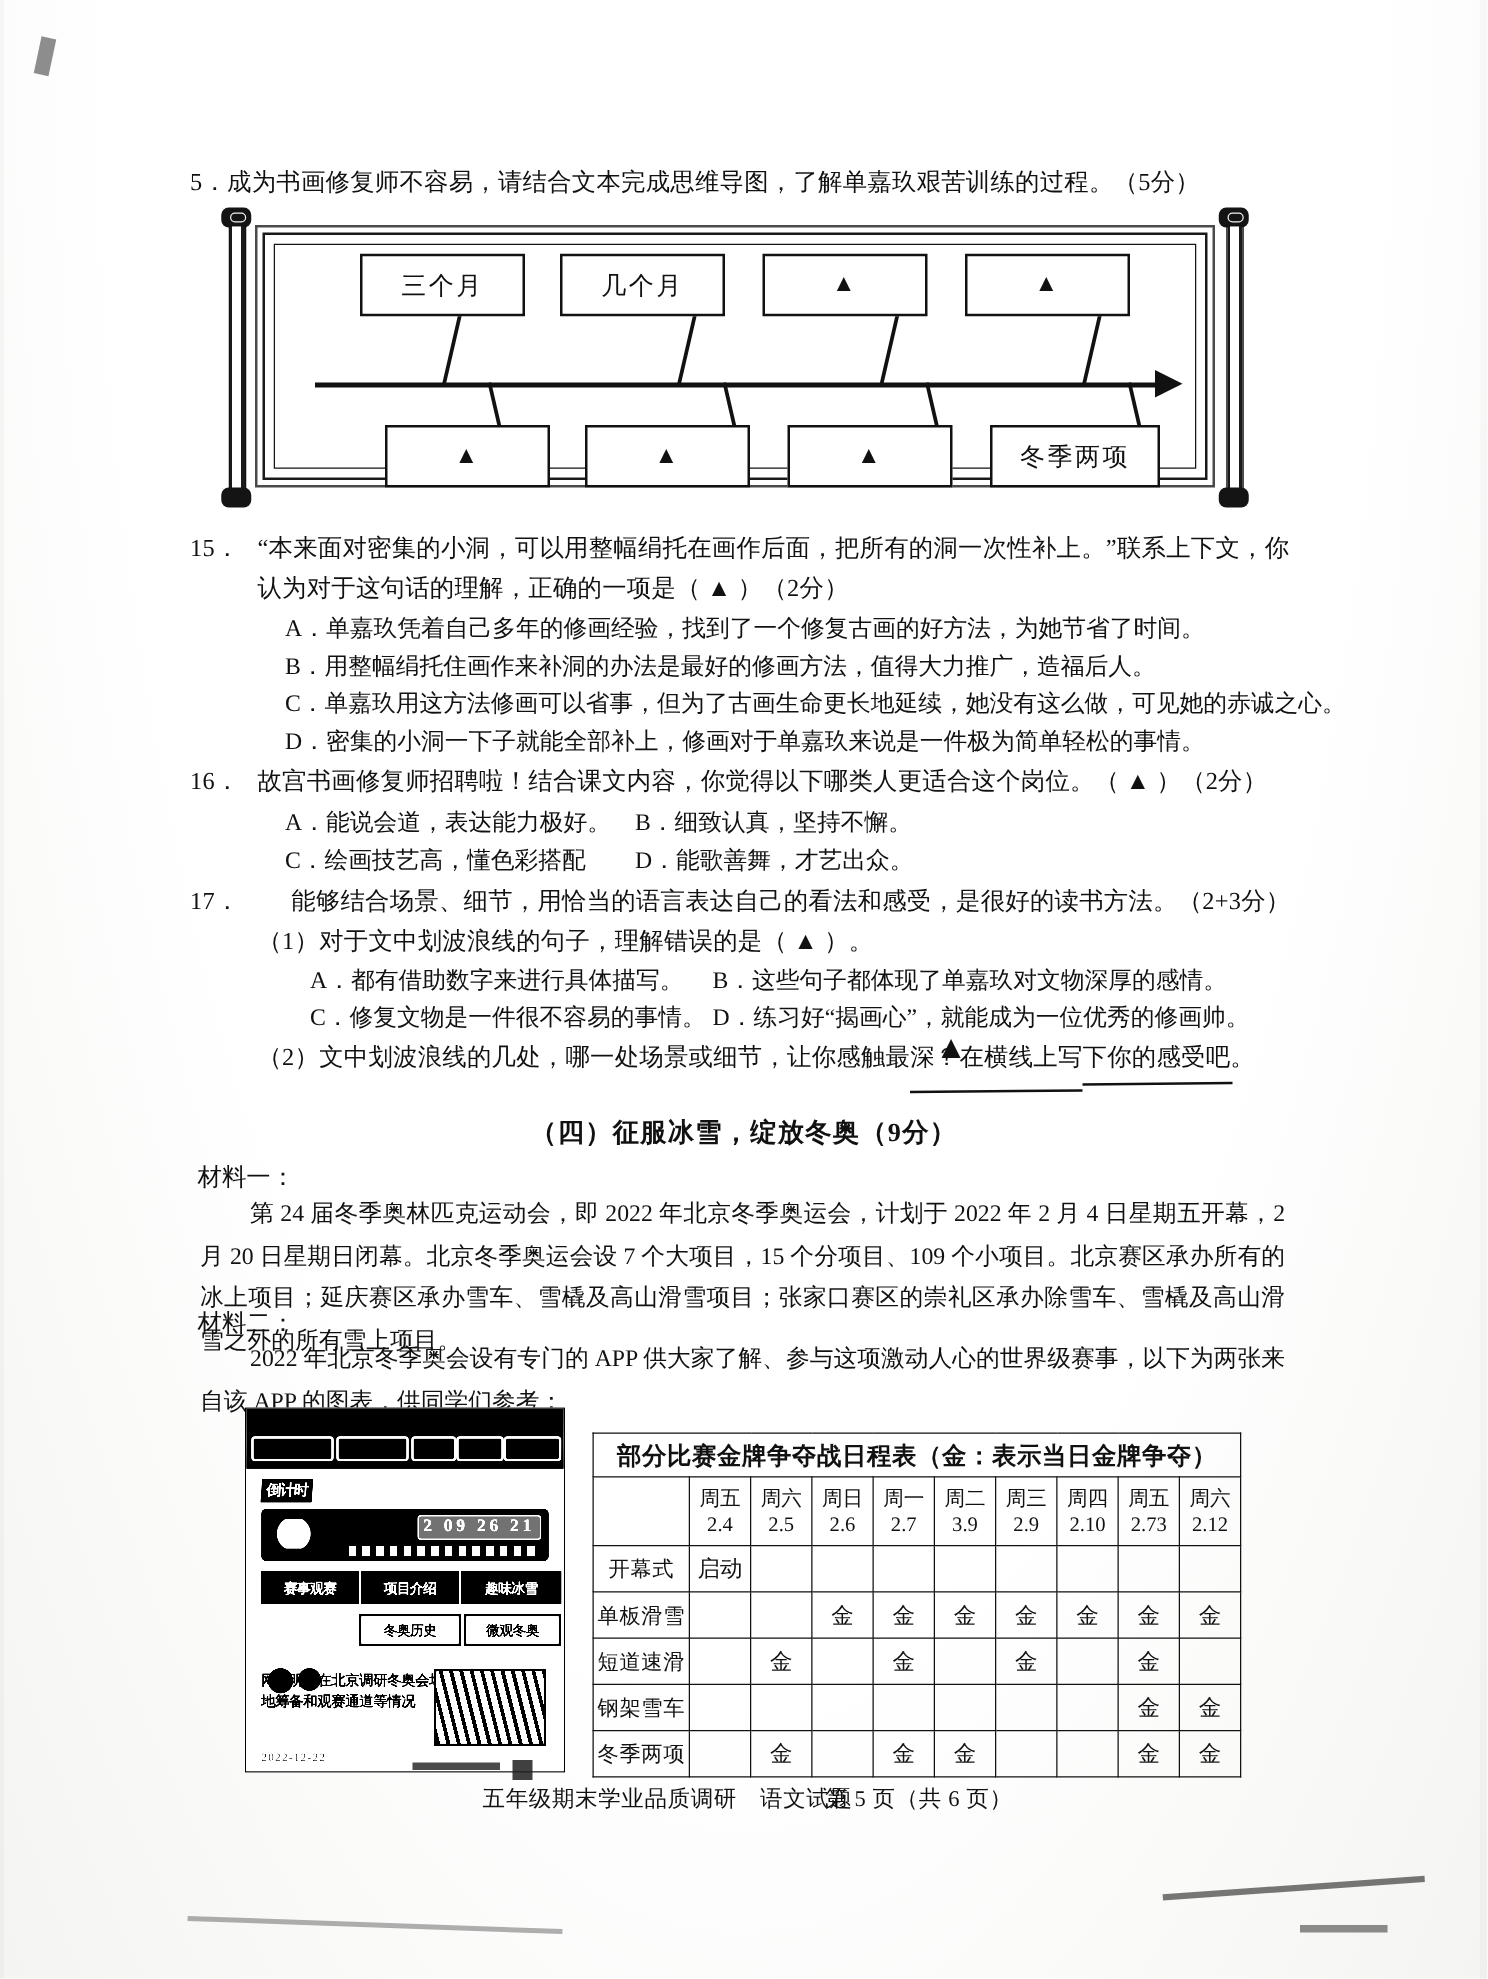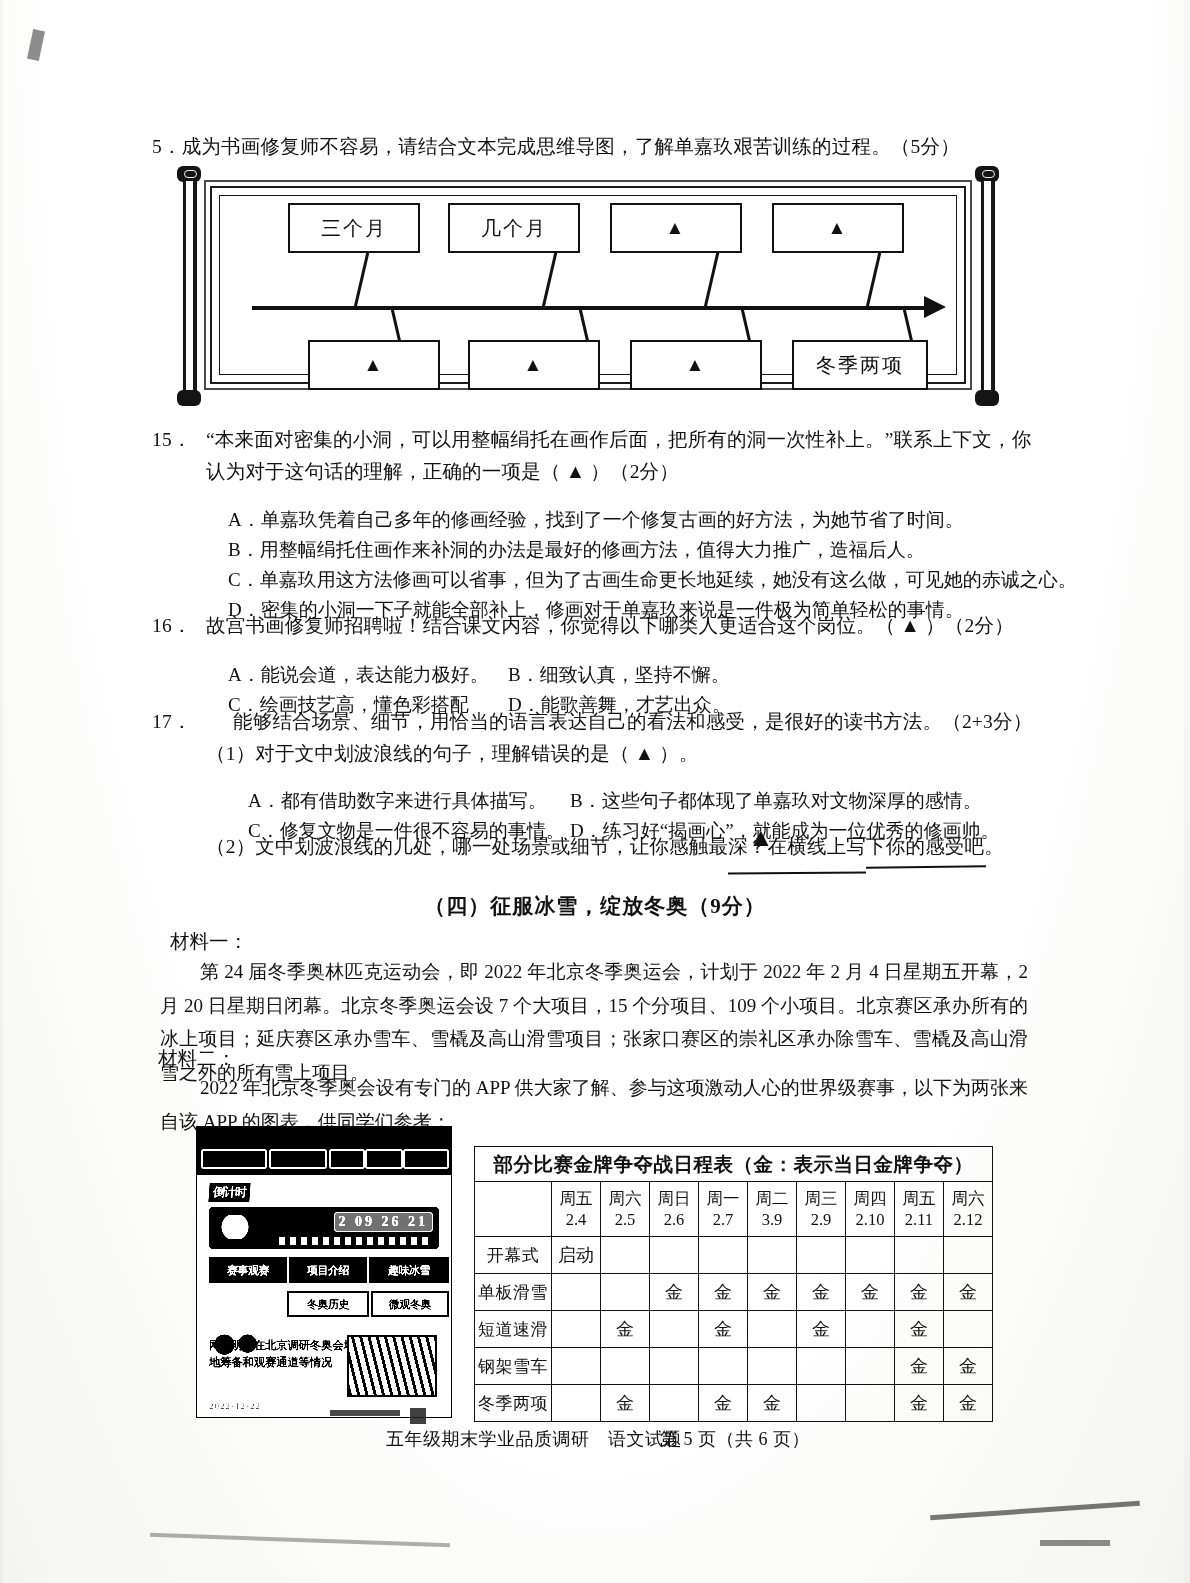--- a/index.html
+++ b/index.html
@@ -27,21 +27,21 @@
 
   
   .q{
     position:absolute;
     font-size:19.5px;line-height:31px;
     letter-spacing:.2px;
     font-family:"Liberation Serif","DejaVu Serif",serif;
     white-space:nowrap;
   }
   .num{display:inline-block;}
-  .opt{position:absolute;font-size:19px;line-height:30px;white-space:nowrap;margin-top:16px;}
+  .opt{position:absolute;font-size:19px;line-height:30px;white-space:nowrap;}
   .tri{font-size:15px;vertical-align:2px;}
 
   
   .scroll-wrap{position:absolute;left:176px;top:166px;width:824px;height:240px;text-align:center;}
   .rod{position:absolute;width:26px;top:0;bottom:0;}
   .rod .bar{
     position:absolute;left:7px;top:14px;bottom:14px;width:12px;
     background:linear-gradient(90deg,#1a1a1a 0 2px,#ffffff 2px 9px,#1a1a1a 9px 12px);
     border:1.5px solid #111;
   }
@@ -274,21 +274,21 @@
     <div class="opt" style="left:570px;top:800px;">D．练习好“揭画心”，就能成为一位优秀的修画帅。</div>
 
     <div class="q" style="left:206px;top:831px;">（2）文中划波浪线的几处，哪一处场景或细节，让你感触最深？在横线上写下你的感受吧。</div>
 
     <div class="blank-line" style="left:728px;top:872px;width:138px;transform:rotate(-.5deg);"></div>
     <div class="q tri" style="left:748px;top:822px;font-size:26px;">▲</div>
     <div class="blank-line" style="left:866px;top:866px;width:120px;transform:rotate(-.6deg);"></div>
 
     <div class="sec-title" style="left:0;top:892px;">（四）征服冰雪，绽放冬奥（9分）</div>
 
-    <div class="lbl" style="left:158px;top:928px;margin-left:12px;">材料一：</div>
+    <div class="lbl" style="left:158px;top:928px;">材料一：</div>
     <div class="para" style="left:160px;top:955px;width:868px;text-indent:40px;">第 24 届冬季奥林匹克运动会，即 2022 年北京冬季奥运会，计划于 2022 年 2 月 4 日星期五开幕，2 月 20 日星期日闭幕。北京冬季奥运会设 7 个大项目，15 个分项目、109 个小项目。北京赛区承办所有的冰上项目；延庆赛区承办雪车、雪橇及高山滑雪项目；张家口赛区的崇礼区承办除雪车、雪橇及高山滑雪之外的所有雪上项目。</div>
 
     <div class="lbl" style="left:158px;top:1045px;">材料二：</div>
     <div class="para" style="left:160px;top:1071px;width:868px;text-indent:40px;">2022 年北京冬季奥会设有专门的 APP 供大家了解、参与这项激动人心的世界级赛事，以下为两张来自该 APP 的图表，供同学们参考：</div>
 
     <div class="app">
       <div class="app-top">
         <div class="tmini" style="left:6px;width:58px;"></div>
         <div class="tmini" style="left:170px;width:76px;"></div>
         <div class="tchip" style="left:4px;width:62px;"></div>
@@ -358,21 +358,21 @@
             <td class="hd">
               <div>周三</div>
               <div>2.9</div>
             </td>
             <td class="hd">
               <div>周四</div>
               <div>2.10</div>
             </td>
             <td class="hd">
               <div>周五</div>
-              <div>2.11</div>
+              <div>2.73</div>
             </td>
             <td class="hd">
               <div>周六</div>
               <div>2.12</div>
             </td>
           </tr>
 
           <tr>
             <td class="rowlbl">开幕式</td>
             <td class="cell">启动</td>

